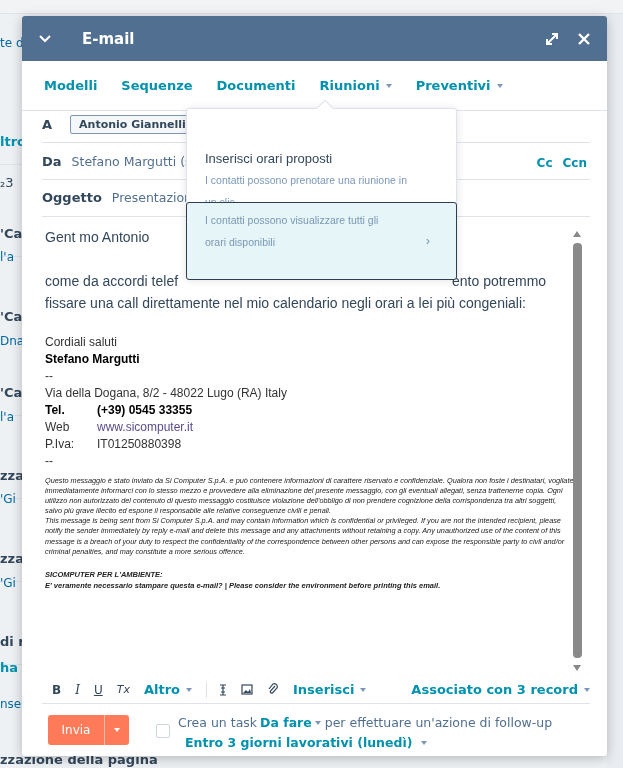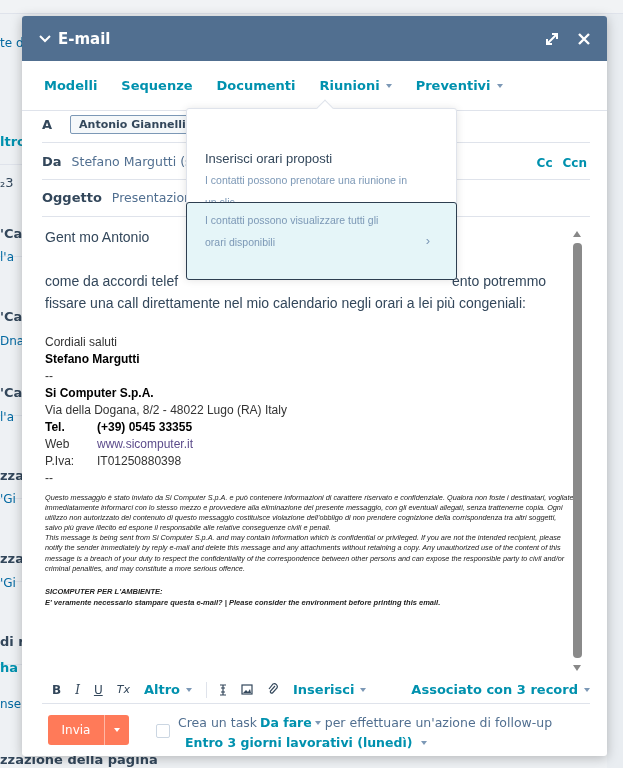--- a/index.html
+++ b/index.html
@@ -12,21 +12,21 @@
   .bg-frag { position: absolute; left: 0; font-size: 13px; color: #33475b; white-space: nowrap; }
   .bg-frag.b { font-weight: bold; }
   .bg-frag.teal { color: #0091ae; font-weight: bold; }
   .bg-frag.muted { color: #0369a1; font-size: 12px; }
   .bg-sep { position: absolute; left: 0; width: 30px; height: 1px; background: #dfe3eb; }
   .bg-right { position: absolute; left: 607px; top: 14px; width: 16px; height: 754px; background: #e9edf1; }
 
   
   .modal { position: absolute; left: 22px; top: 16px; width: 585px; height: 740px; background: #fff; box-shadow: 0 2px 12px rgba(0,0,0,0.25); border-radius: 3px; }
   .modal-header { height: 45px; background: #516f90; color: #fff; display: flex; align-items: center; padding: 0 14px; border-radius: 3px 3px 0 0; }
-  .modal-title { font-size: 15px; font-weight: bold; margin-left: 4px; }
+  .modal-title { font-size: 15px; font-weight: bold; margin-left: 28px; }
   .hdr-icon { width: 18px; height: 18px; display: inline-flex; align-items: center; justify-content: center; cursor: pointer; }
   .hdr-right { margin-left: auto; display: flex; gap: 14px; align-items: center; }
 
   .tabs { height: 50px; display: flex; align-items: center; padding-left: 22px; border-bottom: 1px solid #dfe3eb; }
   .tab { font-size: 13px; font-weight: bold; color: #0091ae; margin-right: 24px; cursor: pointer; display: flex; align-items: center; }
   .caret { display: inline-block; width: 0; height: 0; border-left: 3px solid transparent; border-right: 3px solid transparent; border-top: 4px solid #7c98b6; margin-left: 6px; }
 
   .field-row { position: absolute; left: 20px; width: 548px; display: flex; align-items: center; font-size: 13px; }
   .field-label { font-weight: bold; color: #33475b; font-size: 13px; }
   .divider { position: absolute; left: 20px; width: 548px; height: 1px; background: #dfe3eb; }
@@ -185,21 +185,20 @@
     <div class="body-p" style="position:relative;">
       <span>come da accordi telef</span>
       <span style="position:absolute;left:407px;">ento potremmo</span>
     </div>
     <div class="body-p">fissare una call direttamente nel mio calendario negli orari a lei più congeniali:</div>
     <div style="height:20px;"></div>
     <div class="sig">
       <div>Cordiali saluti</div>
       <div><b>Stefano Margutti</b></div>
       <div>--</div>
-      <div><b>Si Computer S.p.A.</b></div>
       <div>Via della Dogana, 8/2 - 48022 Lugo (RA) Italy</div>
       <div class="sig-row">
           <b class="k">Tel.</b>
           <b>(+39) 0545 33355</b>
         </div>
       <div class="sig-row">
           <span class="k">Web</span>
           <span class="sig-link">www.sicomputer.it</span>
         </div>
       <div class="sig-row">

